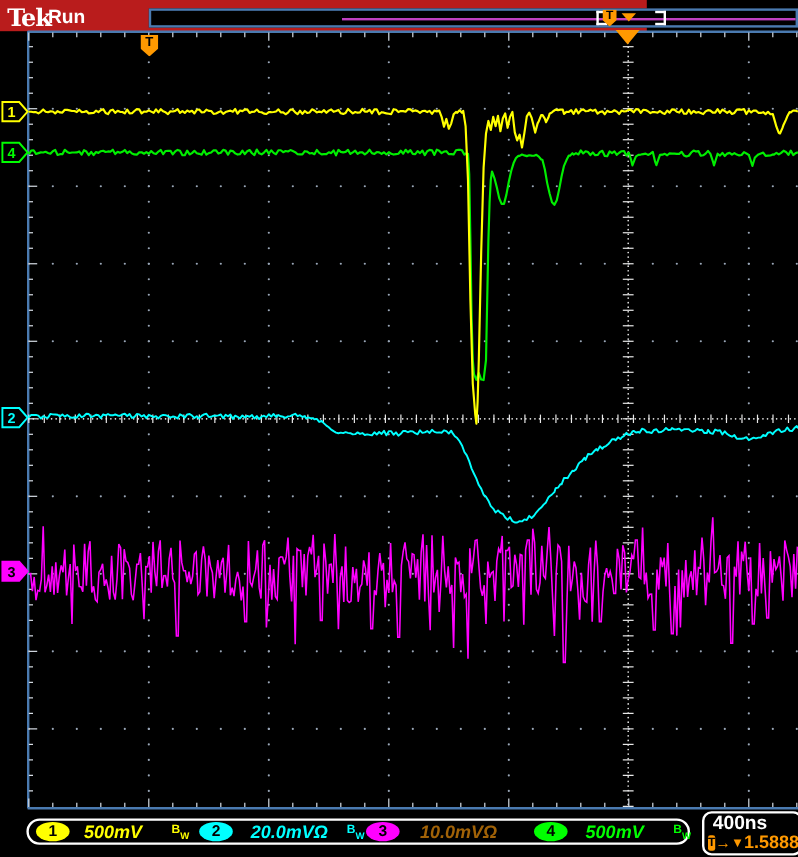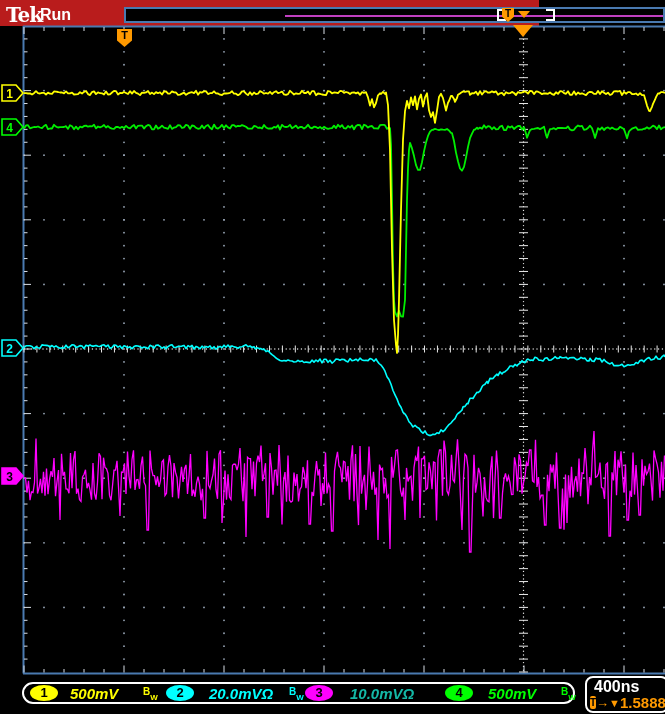--- a/index.html
+++ b/index.html
@@ -1168,21 +1168,21 @@
   <div class="expansion-triangle"></div>
 
   <div class="readout-bar">
     <span class="badge b1" style="background: rgb(255, 255, 0);">1</span>
     <span class="scale s1" style="color: rgb(255, 255, 0);">500mV</span>
     <span class="bw w1" style="color: rgb(255, 255, 0);"><span class="bw-b">B</span><span class="bw-w">W</span></span>
     <span class="badge b2" style="background: rgb(0, 255, 255);">2</span>
     <span class="scale s2" style="color: rgb(0, 255, 255);">20.0mVΩ</span>
     <span class="bw w2" style="color: rgb(0, 255, 255);"><span class="bw-b">B</span><span class="bw-w">W</span></span>
     <span class="badge b3" style="background: rgb(255, 0, 255);">3</span>
-    <span class="scale s3" style="color: #14b8a6;">10.0mVΩ</span>
+    <span class="scale s3" style="color: #a16207;">10.0mVΩ</span>
     <span class="badge b4" style="background: rgb(0, 255, 0);">4</span>
     <span class="scale s4" style="color: rgb(0, 255, 0);">500mV</span>
     <span class="bw w4" style="color: rgb(0, 255, 0);"><span class="bw-b">B</span><span class="bw-w">W</span></span>
   </div>
 
   <div class="time-box">
     <div class="tb">400ns</div>
     <div class="trig-line">
       <span class="trig-t-badge">T</span>
       <span class="trig-arrow">→</span>

